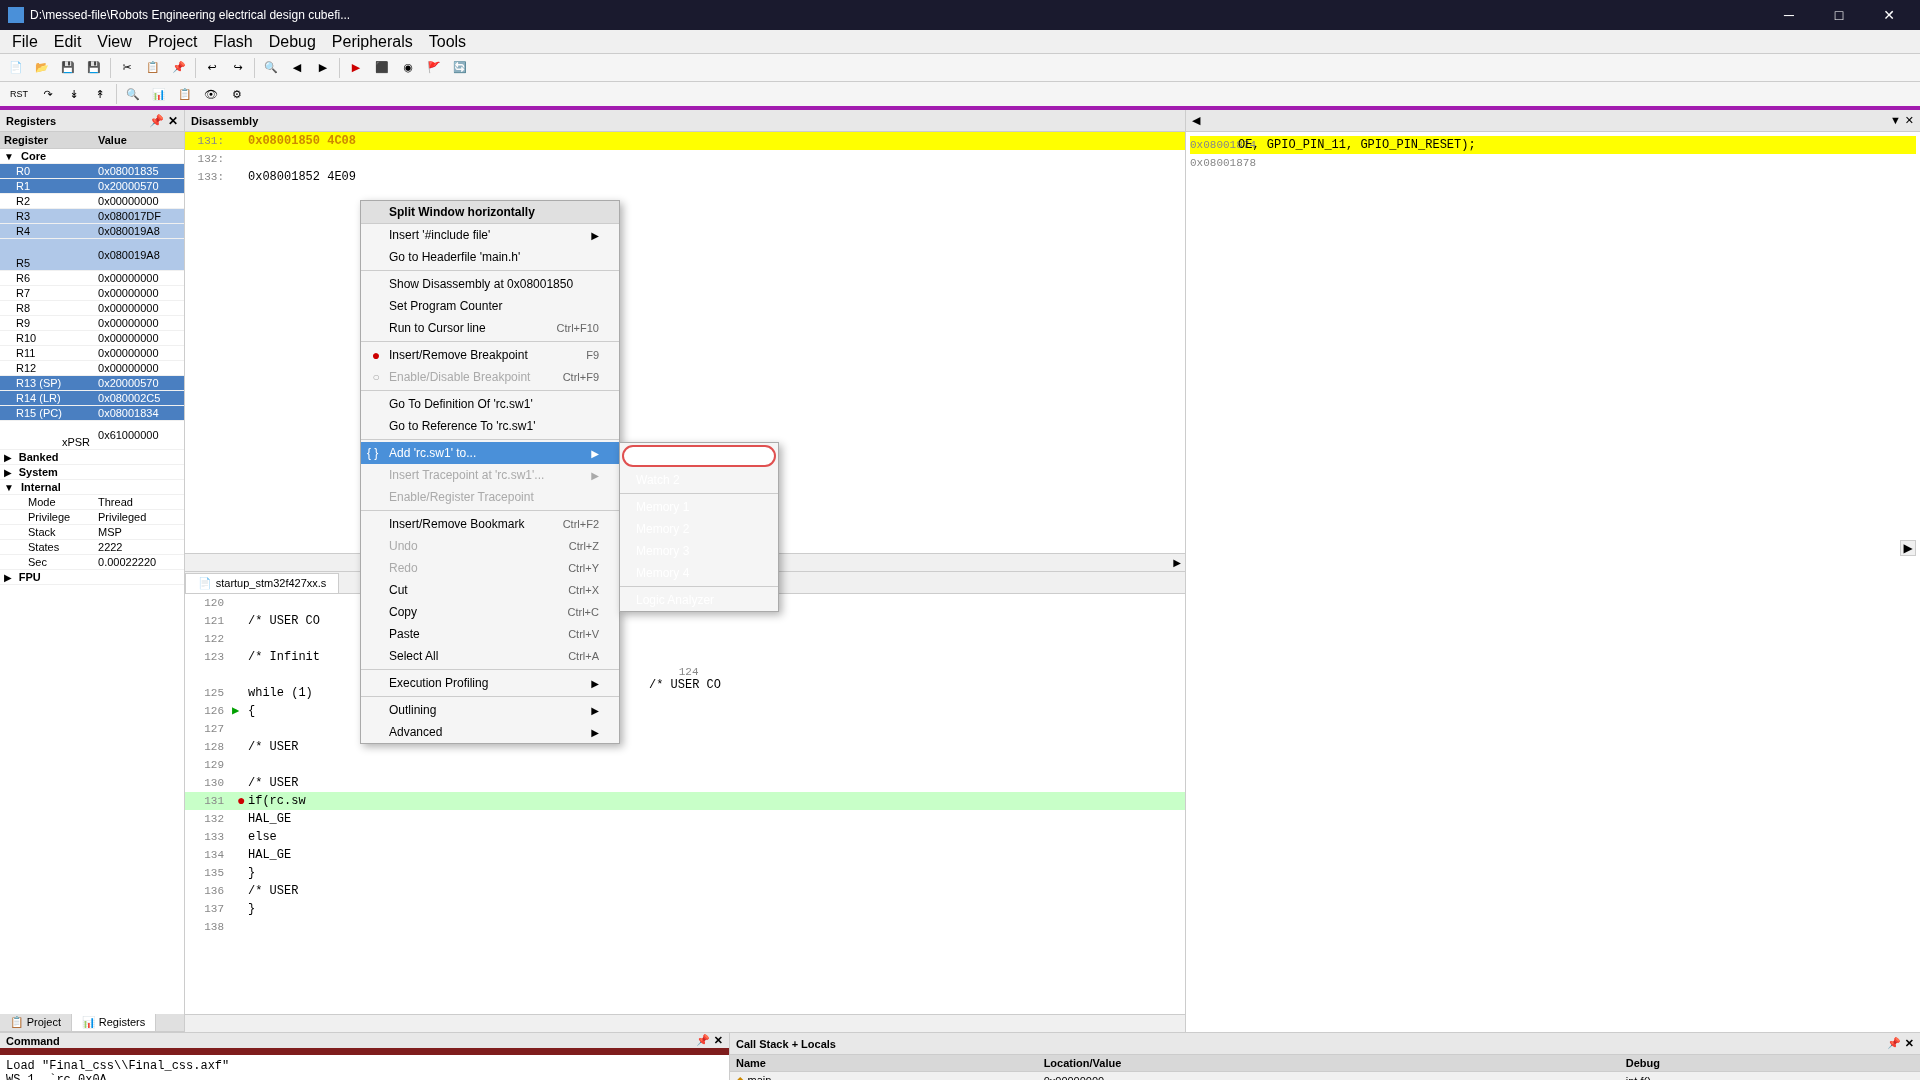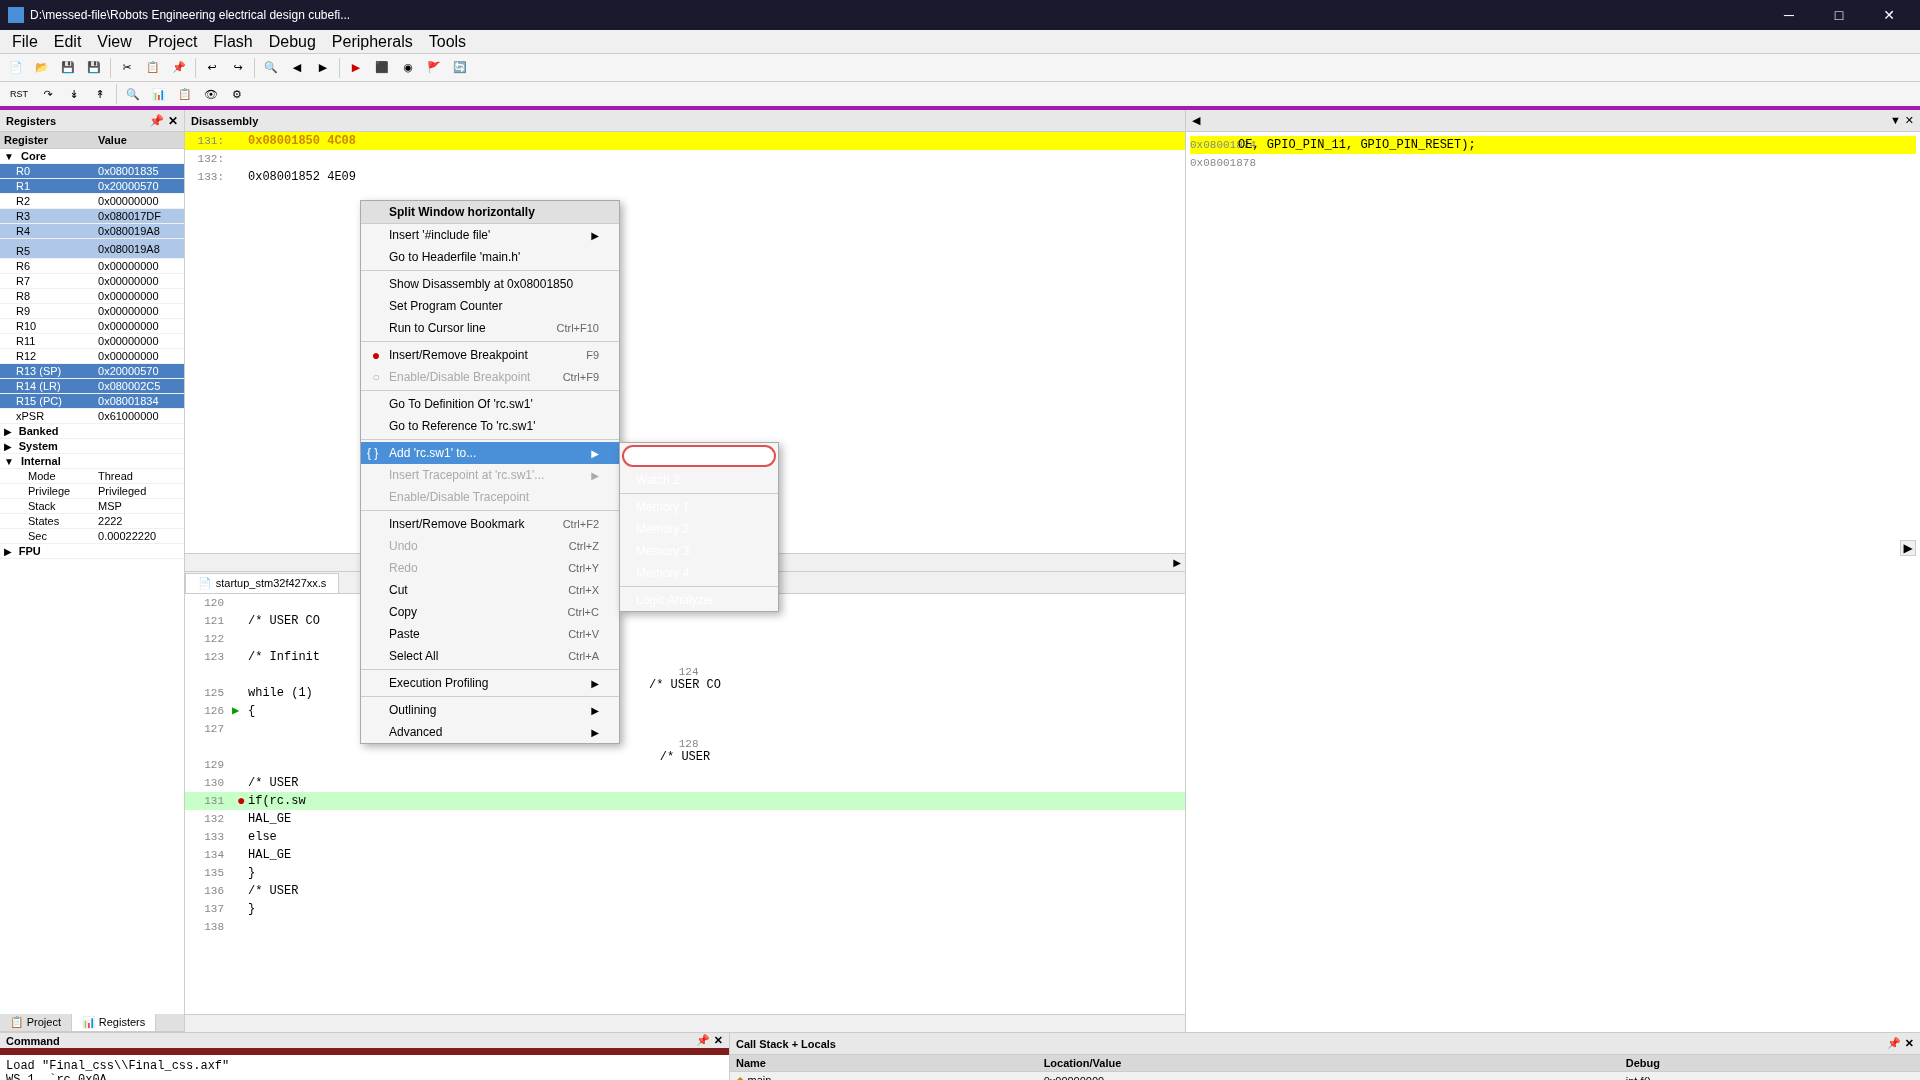--- a/index.html
+++ b/index.html
@@ -444,21 +444,21 @@
             </tr>
             <tr>
       <td style="background:#b0c8e8;padding:1px 4px 1px 16px;">R3</td>
       <td style="background:#b0c8e8;padding:1px 4px;">0x080017DF</td>
             </tr>
             <tr>
       <td style="background:#b0c8e8;padding:1px 4px 1px 16px;">R4</td>
       <td style="background:#b0c8e8;padding:1px 4px;">0x080019A8</td>
             </tr>
             <tr>
-      <td style="background:#b0c8e8;padding:6px 4px 1px 16px;margin-top:38px;">R5</td>
+      <td style="background:#b0c8e8;padding:18px 4px 1px 16px;margin-top:38px;">R5</td>
       <td style="background:#b0c8e8;padding:1px 4px;">0x080019A8</td>
             </tr>
             <tr>
       <td style="padding:1px 4px 1px 16px;">R6</td>
       <td style="padding:1px 4px;">0x00000000</td>
             </tr>
             <tr>
       <td style="padding:1px 4px 1px 16px;">R7</td>
       <td style="padding:1px 4px;">0x00000000</td>
             </tr>
@@ -488,21 +488,21 @@
             </tr>
             <tr>
       <td style="background:#4a7fc1;color:#fff;padding:1px 4px 1px 16px;">R14 (LR)</td>
       <td style="background:#4a7fc1;color:#fff;padding:1px 4px;">0x080002C5</td>
             </tr>
             <tr>
       <td style="background:#4a7fc1;color:#fff;padding:1px 4px 1px 16px;">R15 (PC)</td>
       <td style="background:#4a7fc1;color:#fff;padding:1px 4px;">0x08001834</td>
             </tr>
             <tr>
-      <td style="padding:1px 4px 1px 16px;">xPSR</td>
+      <td style="padding:15px 4px 1px 16px;text-align:right;">xPSR</td>
       <td style="padding:1px 4px;">0x61000000</td>
             </tr>
             <tr>
               <td class="tree-indent" colspan="2" style="cursor:pointer;">
     <span class="collapsible-arrow">▶</span>
     <strong>Banked</strong>
   </td>
             </tr>
             <tr>
               <td class="tree-indent" colspan="2" style="cursor:pointer;">
@@ -627,21 +627,21 @@
 
       <span class="line-arrow" style="color:#00a000">▶</span>
       <span class="line-content">  {</span>
         </div>
         <div class="code-line" style="position: relative;">
       <span class="line-num">127</span>
 
       <span class="line-break"></span>
       <span class="line-content"></span>
         </div>
-        <div class="code-line" style="position: relative; flex-direction: column;">
+        <div class="code-line" style="position: relative;">
       <span class="line-num">128</span>
 
       <span class="line-break"></span>
       <span class="line-content">    /* USER</span>
         </div>
         <div class="code-line" style="position: relative;">
       <span class="line-num">129</span>
 
       <span class="line-break"></span>
       <span class="line-content"></span>
@@ -799,21 +799,21 @@
       <div class="submenu-item">
         <span>Logic Analyzer</span>
       </div>
     </div>
   </div>
   <div class="ctx-item disabled">
     <span>Insert Tracepoint at 'rc.sw1'...</span>
     <span class="ctx-arrow">▶</span>
   </div>
   <div class="ctx-item disabled">
-    <span>Enable/Disable Tracepoint</span>
+    <span>Enable/Register Tracepoint</span>
   </div>
   <div class="ctx-sep"></div>
   <div class="ctx-item">
     <span>Insert/Remove Bookmark</span>
     <span class="ctx-shortcut">Ctrl+F2</span>
   </div>
   <div class="ctx-item disabled">
     <span>Undo</span>
     <span class="ctx-shortcut">Ctrl+Z</span>
   </div>

